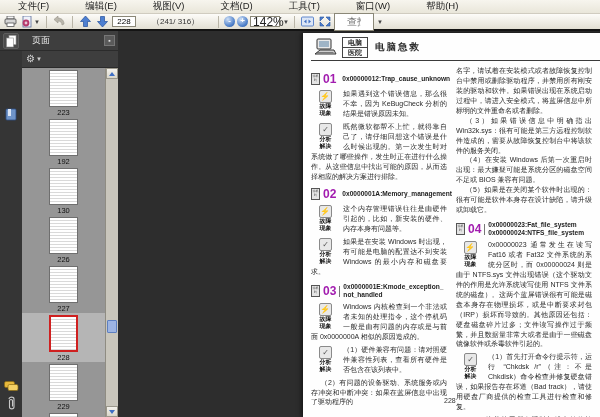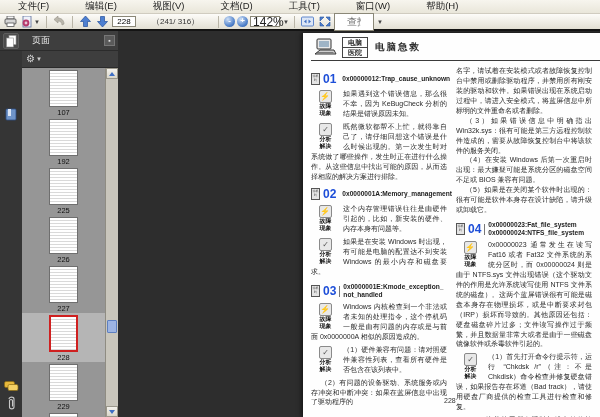--- a/index.html
+++ b/index.html
@@ -65,21 +65,21 @@
   .cols { display:flex; gap:9px; margin-top:5px; }
   .col { width:136px; flex:none; }
 
   .section-hd { display:flex; align-items:center; gap:3px; margin-bottom:5px; }
   .sec-pill { width:18px; height:7px; background:#bdbdbd; border-radius:3px; flex:none; }
   .sec-num { font-size:8.5px; font-weight:bold; }
   .sec-box { border:1px solid #8a8a8a; background:linear-gradient(#fafafa,#dcdcdc); font-size:6.9px; font-weight:bold; padding:1px 3px; white-space:nowrap; }
 
   .stop-item { display:flex; align-items:center; gap:3px; margin:6px 0 3px; }
   .stop-ic { width:9px; height:12px; border:1px solid #555; background:#e4e4e4; color:#333; font-size:3px; line-height:3.5px; overflow:hidden; text-align:center; flex:none; padding-top:1px; }
-  .stop-num { font-size:12px; font-weight:bold; color:#1d4ed8;text-align:right; }
+  .stop-num { font-size:12px; font-weight:bold; color:#a21caf;text-align:right; }
   .stop-div { width:1px; height:11px; background:#777; }
   .stop-codes { font-size:6.6px; font-weight:bold; line-height:8px; color:#222; }
 
   .blk { margin:3px 0; }
   .blk-label { float:left; width:29px; margin-right:3px; text-align:center; }
   .blk-ic { width:13px; height:13px; margin:1px auto 0; border:1px solid #8a8a8a; border-radius:2px; background:#e8e8e8; font-size:8px; line-height:12px; color:#555; }
   .blk-txt { font-size:5.9px; font-weight:bold; line-height:7px; color:#111; }
   .blk-body { margin:0; font-size:7px; line-height:1.42; text-align:justify; }
   .para { margin:0; font-size:7px; line-height:1.42; text-align:justify; text-indent:1.4em; }
   .para.noindent { text-indent:0; }
@@ -194,29 +194,29 @@
         <div class="panel-menu-btn">▪</div>
       </div>
       <div class="panel-options">
         <span class="gear">⚙</span>
         <span class="caret">▼</span>
       </div>
       <div class="thumb-pane">
         <div class="thumb-list" id="thumb-list">
             <div class="thumb-item">
               <div class="thumb-page"></div>
-              <div class="thumb-label">107</div>
+              <div class="thumb-label">223</div>
             </div>
             <div class="thumb-item">
               <div class="thumb-page"></div>
               <div class="thumb-label">192</div>
             </div>
             <div class="thumb-item">
               <div class="thumb-page"></div>
-              <div class="thumb-label">225</div>
+              <div class="thumb-label">130</div>
             </div>
             <div class="thumb-item">
               <div class="thumb-page"></div>
               <div class="thumb-label">226</div>
             </div>
             <div class="thumb-item">
               <div class="thumb-page"></div>
               <div class="thumb-label">227</div>
             </div>
             <div class="thumb-item selected">

